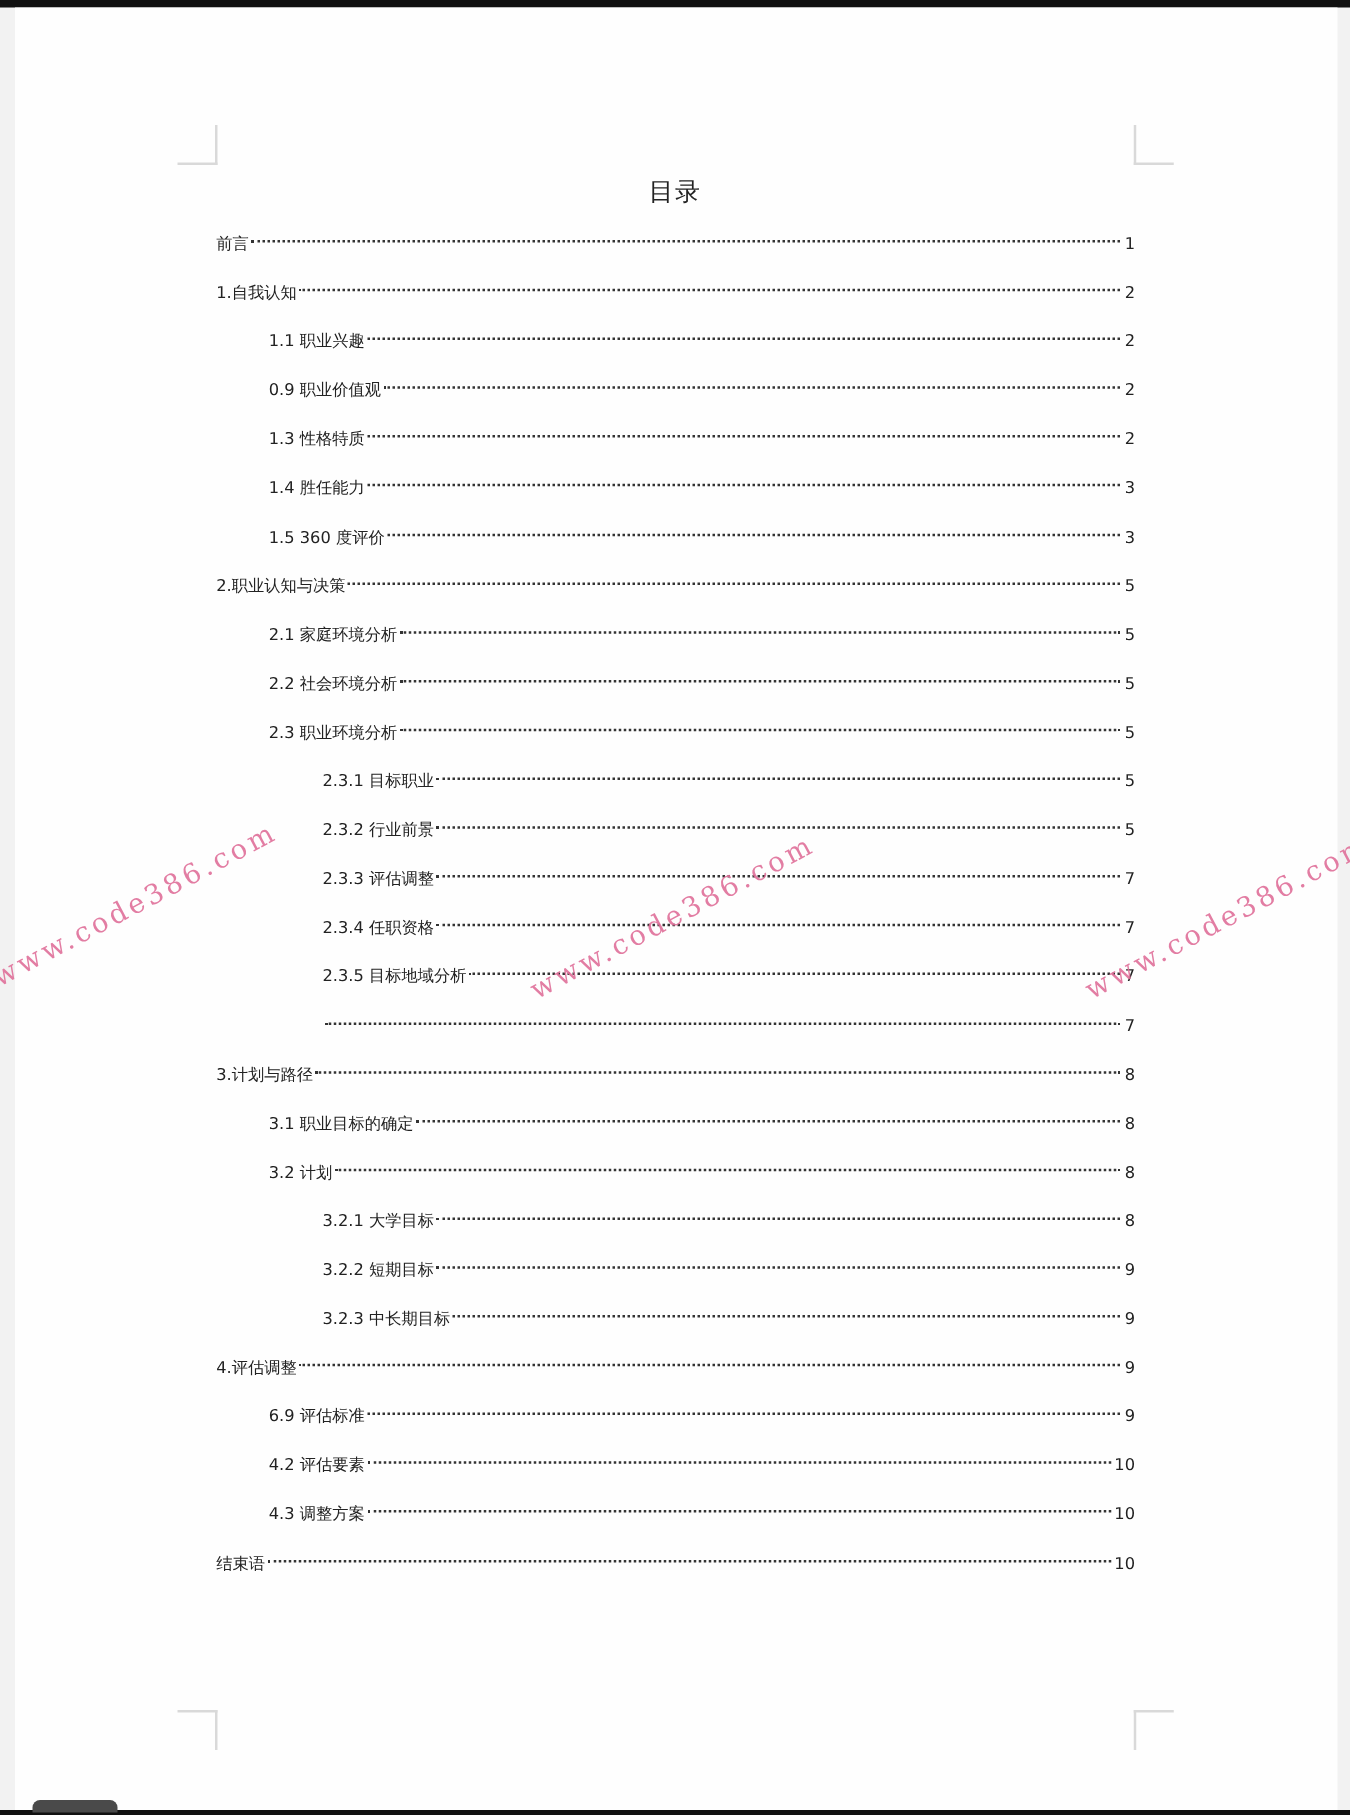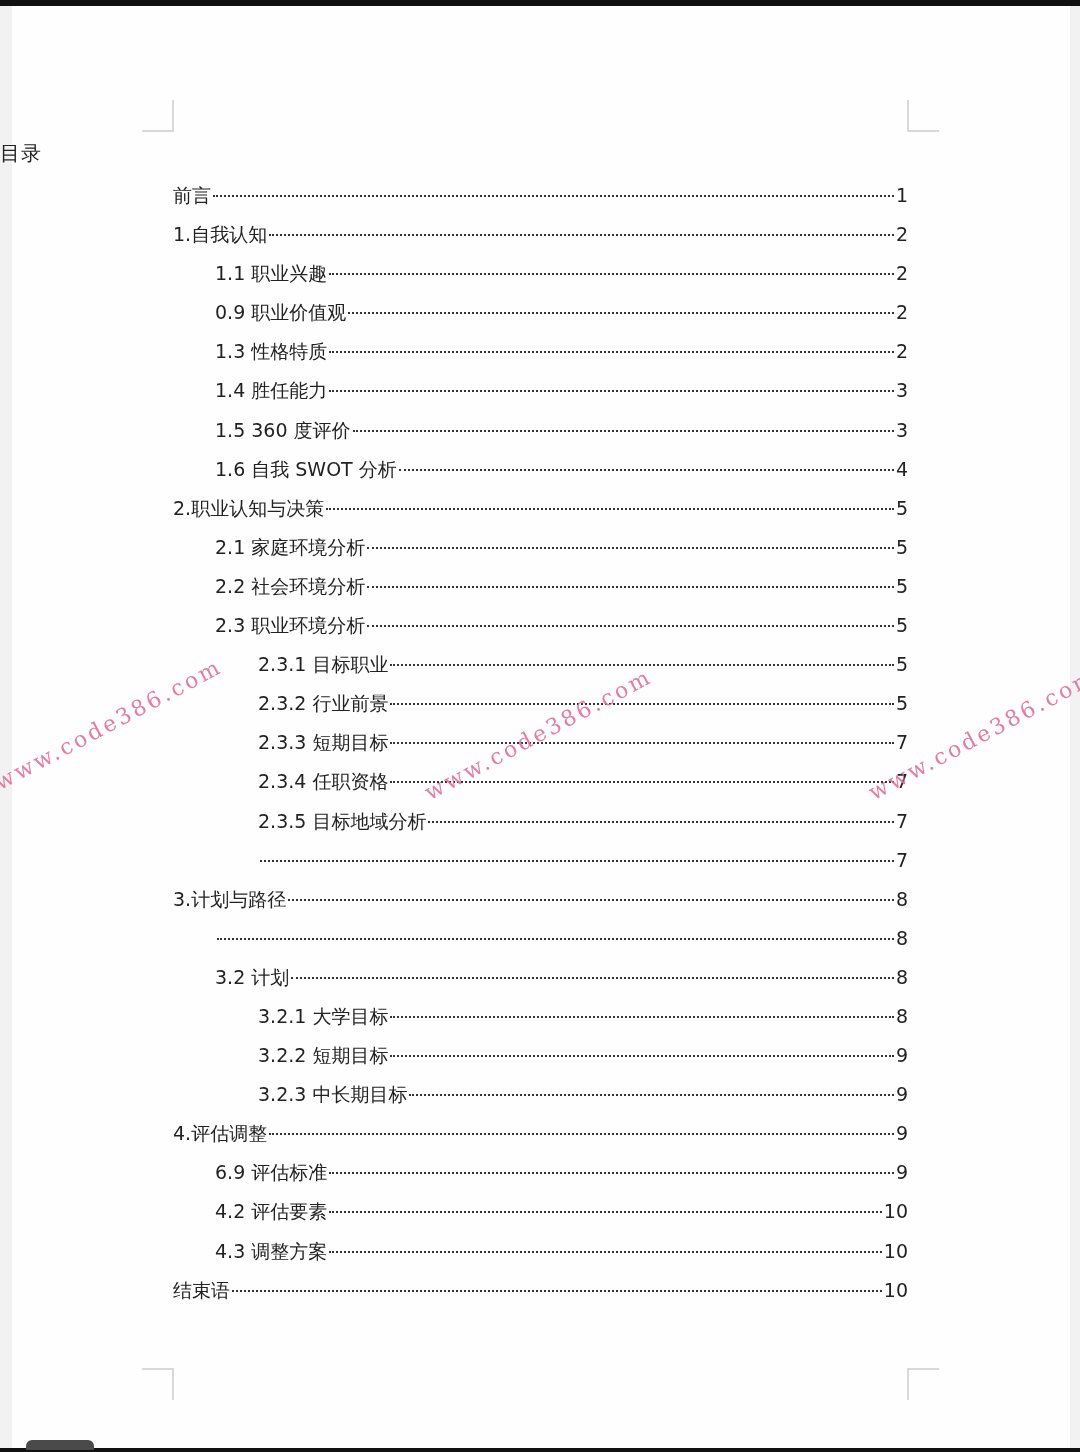--- a/index.html
+++ b/index.html
@@ -49,35 +49,36 @@
     }
     .corner.tl { left: 130px; top: 94px; border-right-width: 2px; border-bottom-width: 2px; }
     .corner.tr { left: 895px; top: 94px; border-left-width: 2px; border-bottom-width: 2px; }
     .corner.bl { left: 130px; top: 1362px; border-right-width: 2px; border-top-width: 2px; }
     .corner.br { left: 895px; top: 1362px; border-left-width: 2px; border-top-width: 2px; }
 
     .toc-title {
       position: absolute;
       left: 0; top: 140px;
       width: 1080px;
+      text-align: center;
       font-size: 20px;
       color: #222;
       letter-spacing: 1px;
     }
     .toc {
       position: absolute;
       left: 173px;
       top: 176px;
       width: 735px;
     }
     .toc-row {
       display: flex;
       align-items: baseline;
       height: 39.1px;
-      font-size: 19px;
+      font-size: 13px;
       line-height: 39px;
       color: #222;
     }
     .toc-row.l2 { padding-left: 42px; justify-content: center; }
     .toc-row.l3 { padding-left: 85px; }
     .toc-label { white-space: nowrap; }
     .toc-dots {
       flex: 1;
       margin: 0 2px;
       border-bottom: 2px dotted #333;
@@ -144,25 +145,20 @@
     <div class="toc-row l2">
       <span class="toc-label">1.4 胜任能力</span>
       <span class="toc-dots"></span>
       <span class="toc-page">3</span>
     </div>
     <div class="toc-row l2">
       <span class="toc-label">1.5 360 度评价</span>
       <span class="toc-dots"></span>
       <span class="toc-page">3</span>
     </div>
-    <div class="toc-row l2">
-      <span class="toc-label">1.6 自我 SWOT 分析</span>
-      <span class="toc-dots"></span>
-      <span class="toc-page">4</span>
-    </div>
     <div class="toc-row l1">
       <span class="toc-label">2.职业认知与决策</span>
       <span class="toc-dots"></span>
       <span class="toc-page">5</span>
     </div>
     <div class="toc-row l2">
       <span class="toc-label">2.1 家庭环境分析</span>
       <span class="toc-dots"></span>
       <span class="toc-page">5</span>
     </div>
@@ -180,21 +176,21 @@
       <span class="toc-label">2.3.1 目标职业</span>
       <span class="toc-dots"></span>
       <span class="toc-page">5</span>
     </div>
     <div class="toc-row l3">
       <span class="toc-label">2.3.2 行业前景</span>
       <span class="toc-dots"></span>
       <span class="toc-page">5</span>
     </div>
     <div class="toc-row l3">
-      <span class="toc-label">2.3.3 短期目标</span>
+      <span class="toc-label">2.3.3 评估调整</span>
       <span class="toc-dots"></span>
       <span class="toc-page">7</span>
     </div>
     <div class="toc-row l3">
       <span class="toc-label">2.3.4 任职资格</span>
       <span class="toc-dots"></span>
       <span class="toc-page">7</span>
     </div>
     <div class="toc-row l3">
       <span class="toc-label">2.3.5 目标地域分析</span>
@@ -204,20 +200,21 @@
     <div class="toc-row l3">
       <span class="toc-dots"></span>
       <span class="toc-page">7</span>
     </div>
     <div class="toc-row l1">
       <span class="toc-label">3.计划与路径</span>
       <span class="toc-dots"></span>
       <span class="toc-page">8</span>
     </div>
     <div class="toc-row l2">
+      <span class="toc-label">3.1 职业目标的确定</span>
       <span class="toc-dots"></span>
       <span class="toc-page">8</span>
     </div>
     <div class="toc-row l2">
       <span class="toc-label">3.2 计划</span>
       <span class="toc-dots"></span>
       <span class="toc-page">8</span>
     </div>
     <div class="toc-row l3">
       <span class="toc-label">3.2.1 大学目标</span>

